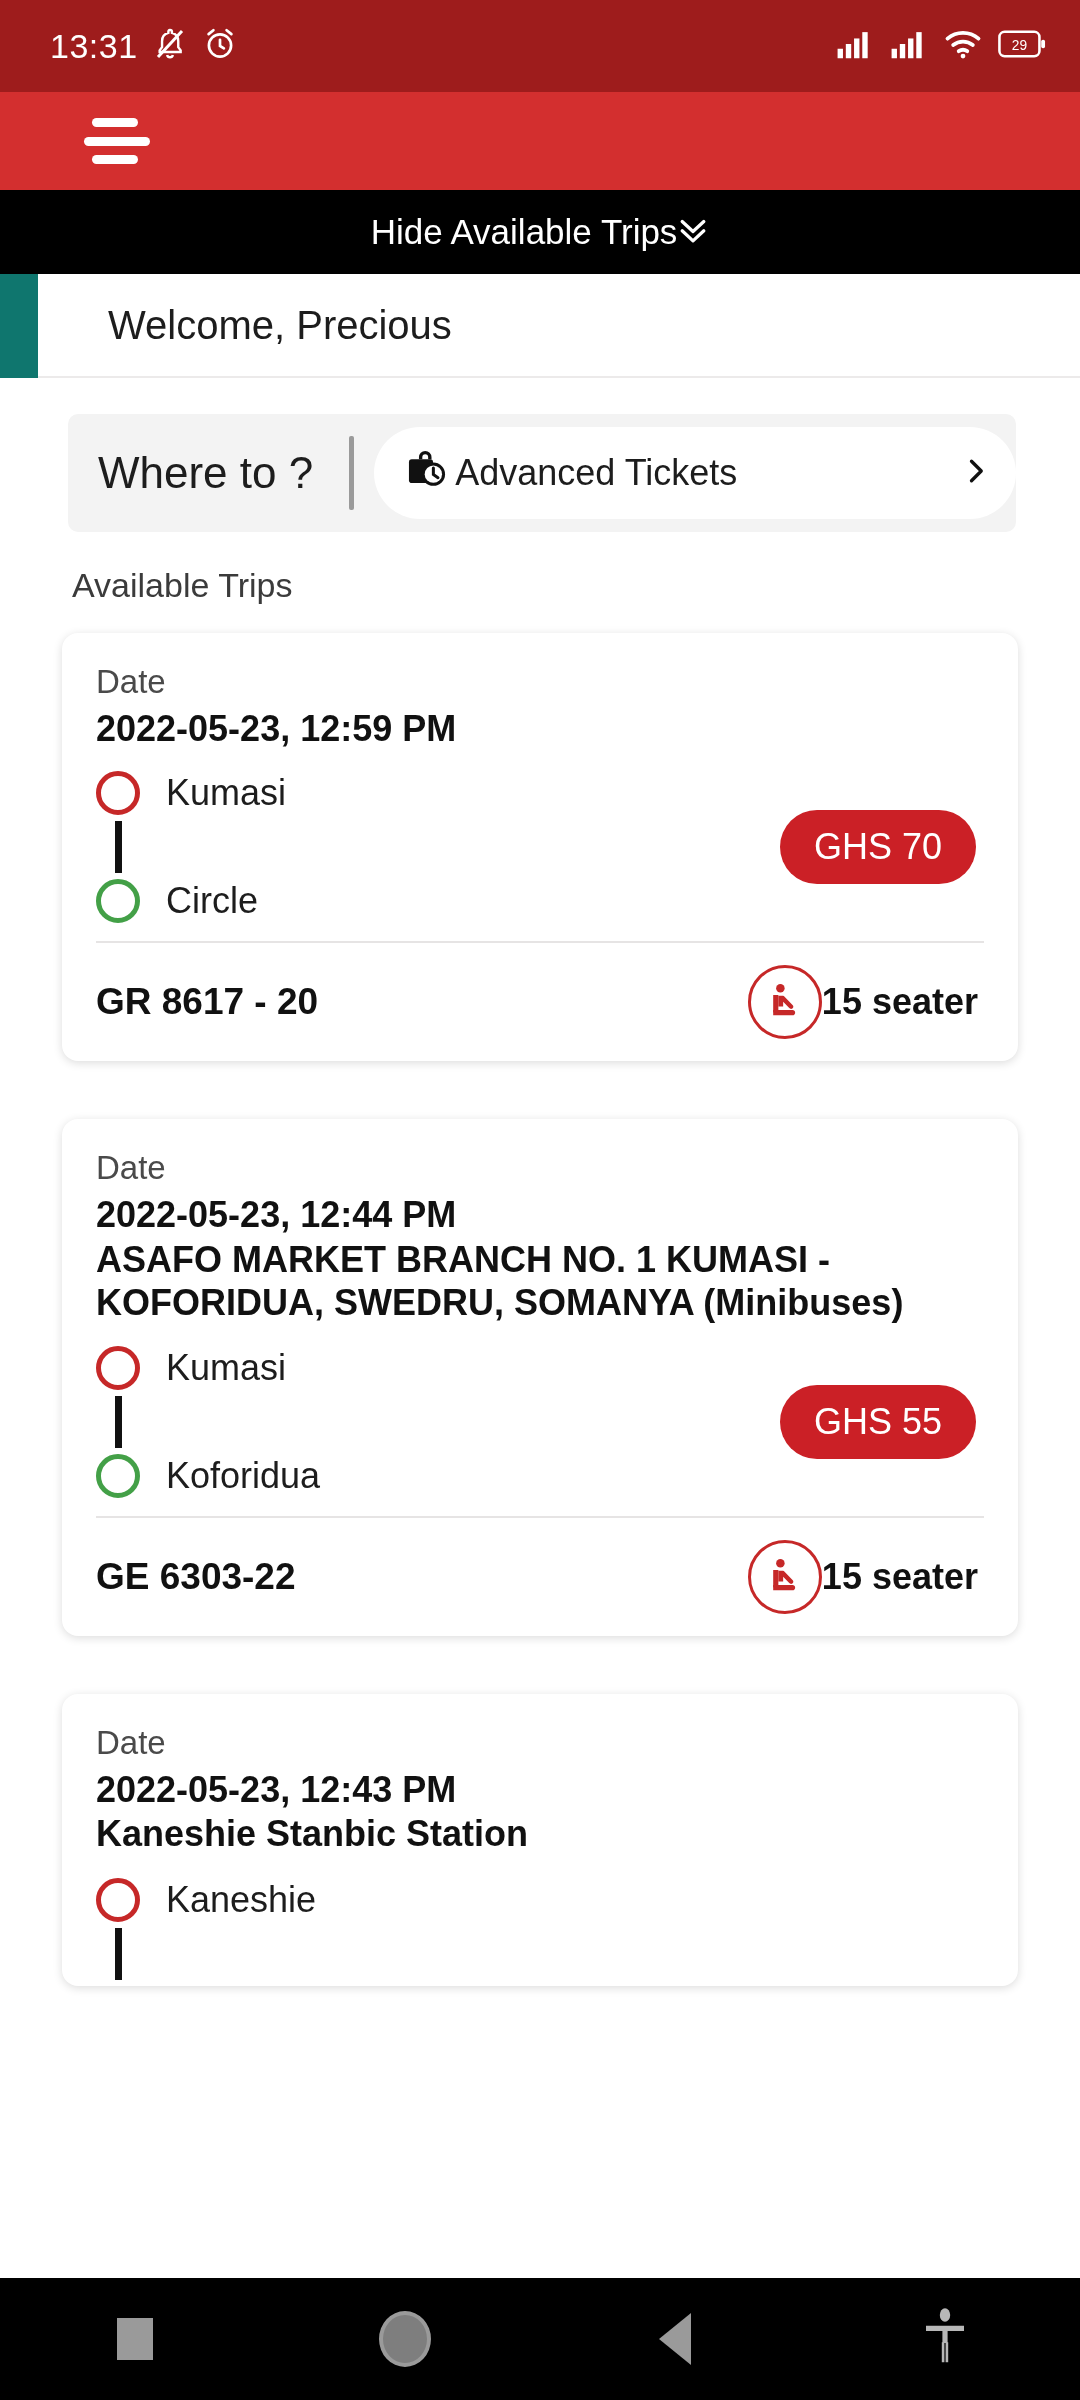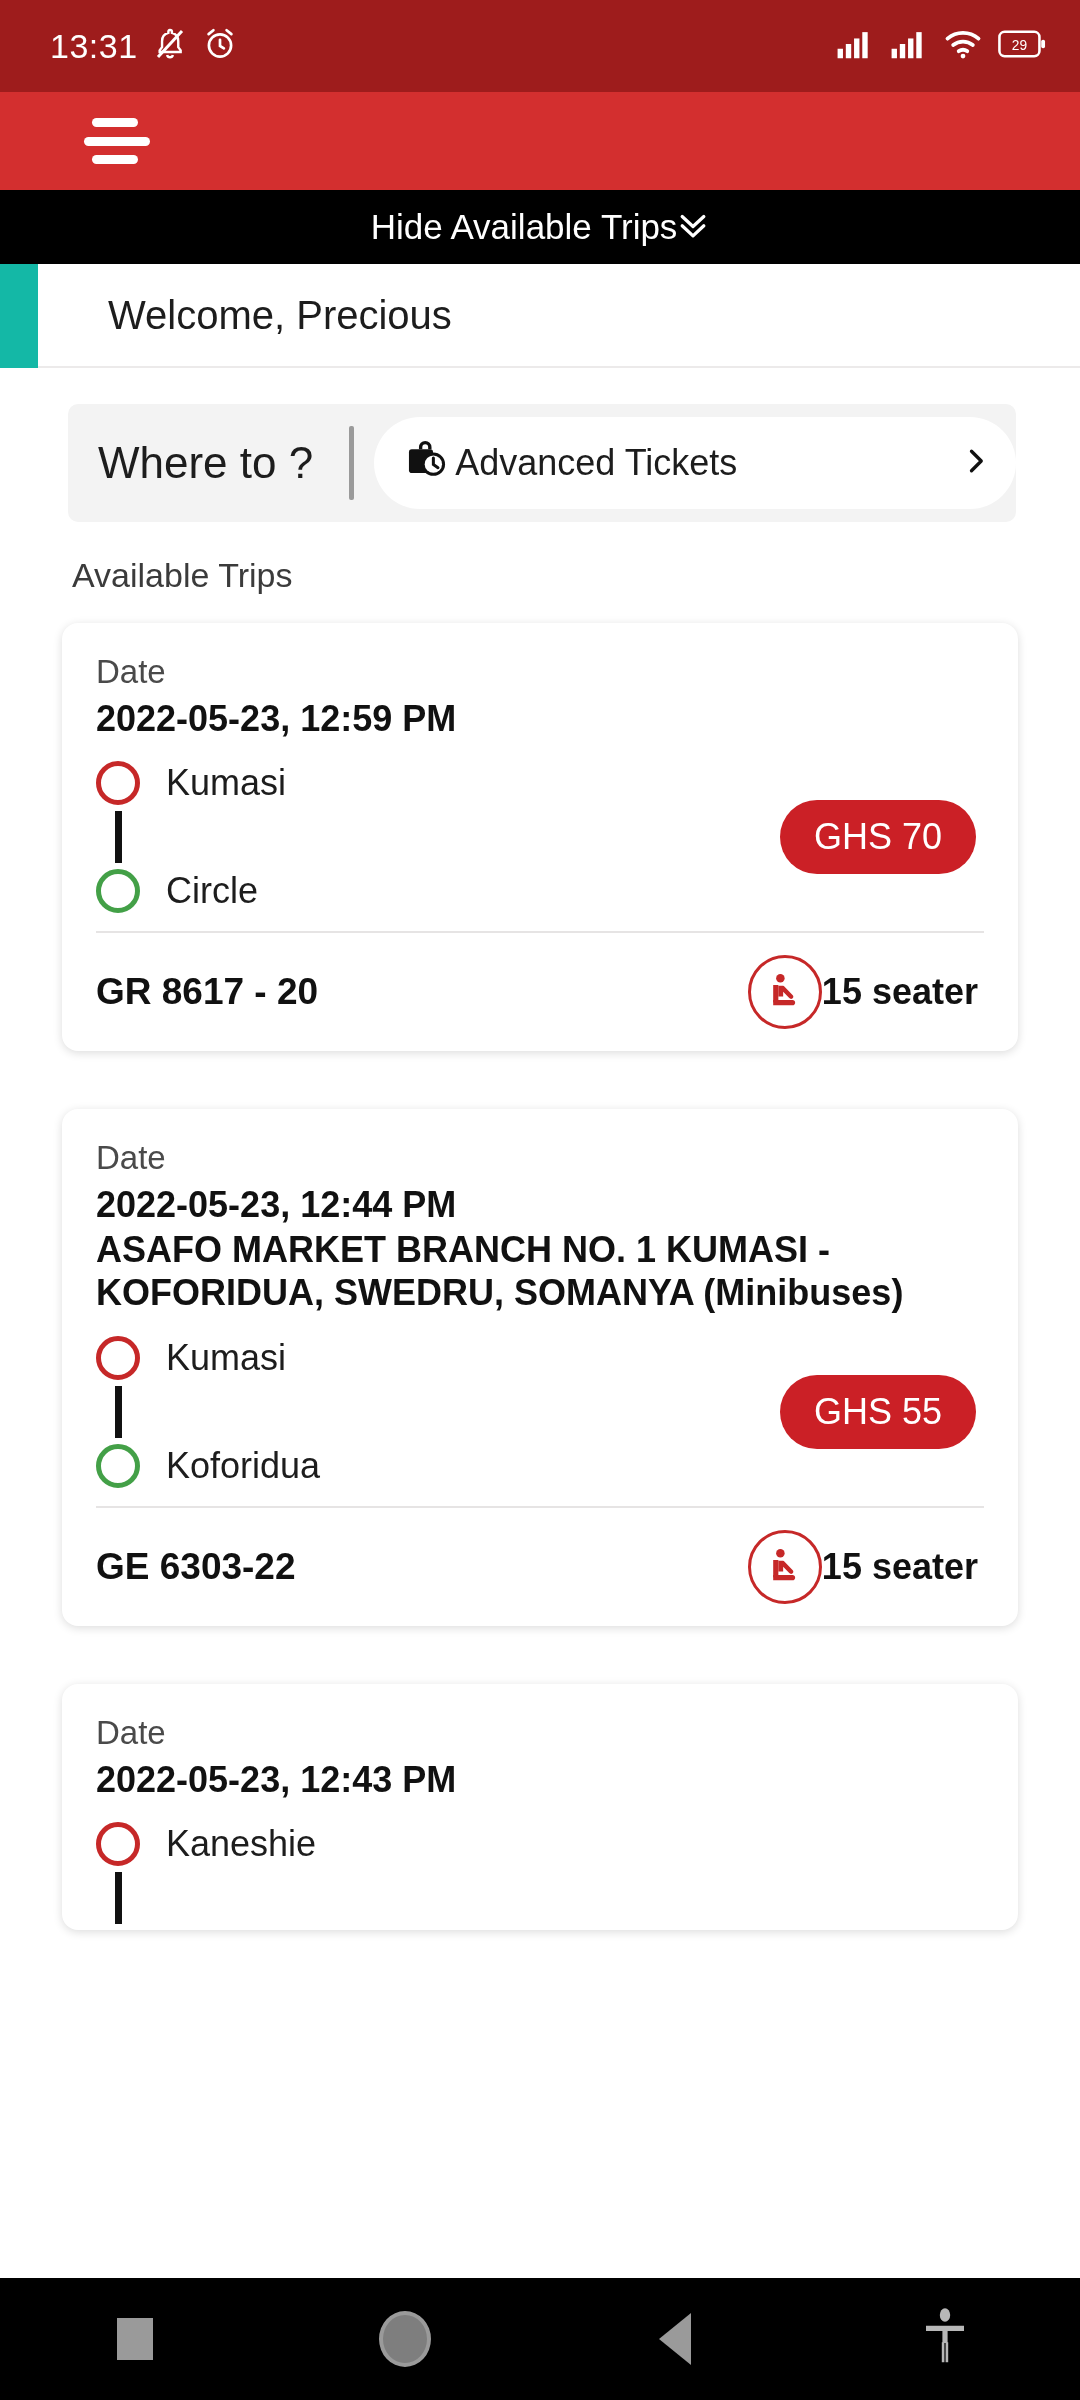--- a/index.html
+++ b/index.html
@@ -6,21 +6,21 @@
   html, body {
     width: 1080px; height: 2400px;
     background: #ffffff;
     font-family: "Liberation Sans", sans-serif;
     overflow: hidden;
   }
   .phone {
     position: relative;
     width: 1080px; height: 2400px;
     display: flex; flex-direction: column;
-    background: #14b8a6;
+    background: #0f766e;
   }
 
   
   .statusbar {
     height: 92px;
     background: #9e1c1c;
     display: flex; align-items: center;
     justify-content: space-between;
     padding: 0 34px 0 50px;
     flex: none;
@@ -45,21 +45,21 @@
     justify-content: space-between; align-items: center;
     cursor: pointer;
   }
   .hamburger span { display: block; height: 9px; background: #ffffff; border-radius: 5px; }
   .hamburger span:nth-child(1) { width: 46px; margin-right: 4px; }
   .hamburger span:nth-child(2) { width: 66px; }
   .hamburger span:nth-child(3) { width: 46px; margin-right: 4px; }
 
   
   .hidebar {
-    height: 74px; background: #000000;
+    height: 84px; background: #000000;
     display: flex; align-items: center; justify-content: center;
     flex: none;
   }
   .hidebar-label { color: #ffffff; font-size: 35px; }
   .dbl-chev { display: block; }
 
   
   .welcome {
     height: 104px; background: #ffffff;
     display: flex; align-items: center;
@@ -361,20 +361,21 @@
             </svg>
           </span>
           <span class="seat-label">15 seater</span>
         </span>
       </div>
     </div>
 
     <div class="card" style="margin-top:58px;">
       <div class="card-date-label">Date</div>
       <div class="card-datetime">2022-05-23, 12:43 PM</div>
+      <div class="card-title">Kaneshie Stanbic Station</div>
       <div class="route">
         <div class="route-col">
           <div class="stop">
             <span class="dot"></span>
             <span class="stop-name">Kaneshie</span>
           </div>
           <div class="connector"></div>
         </div>
       </div>
     </div>

